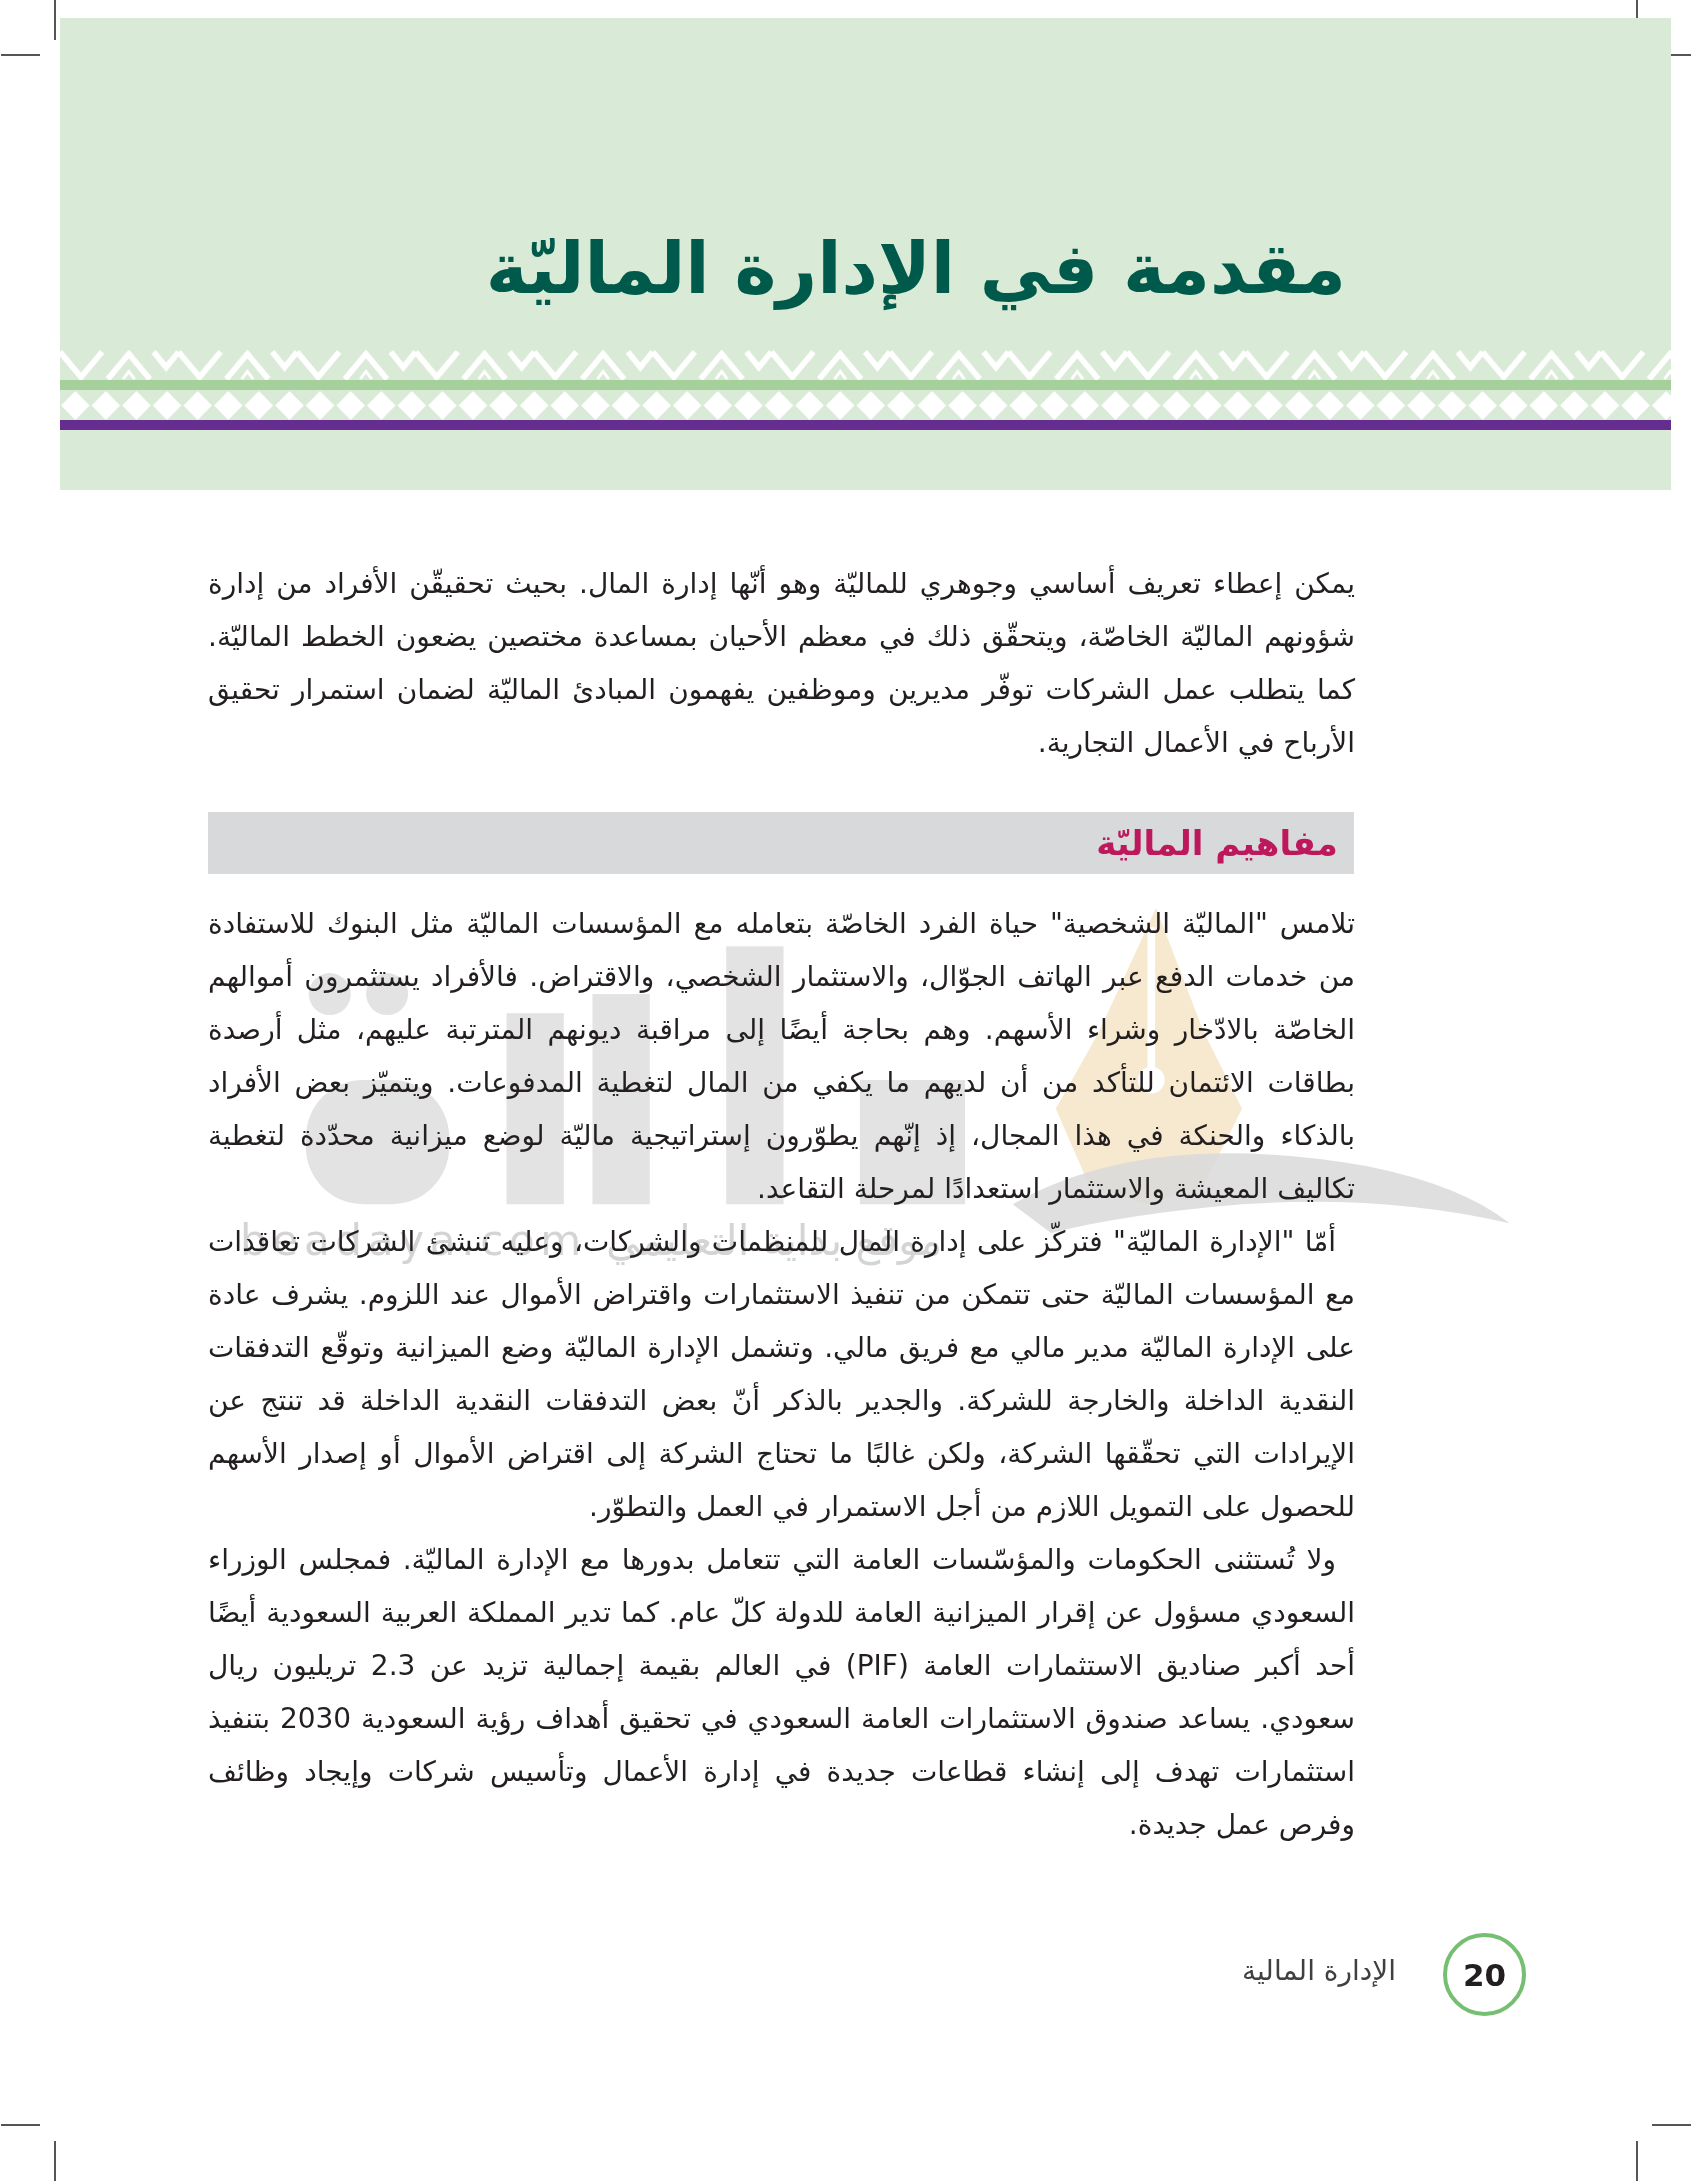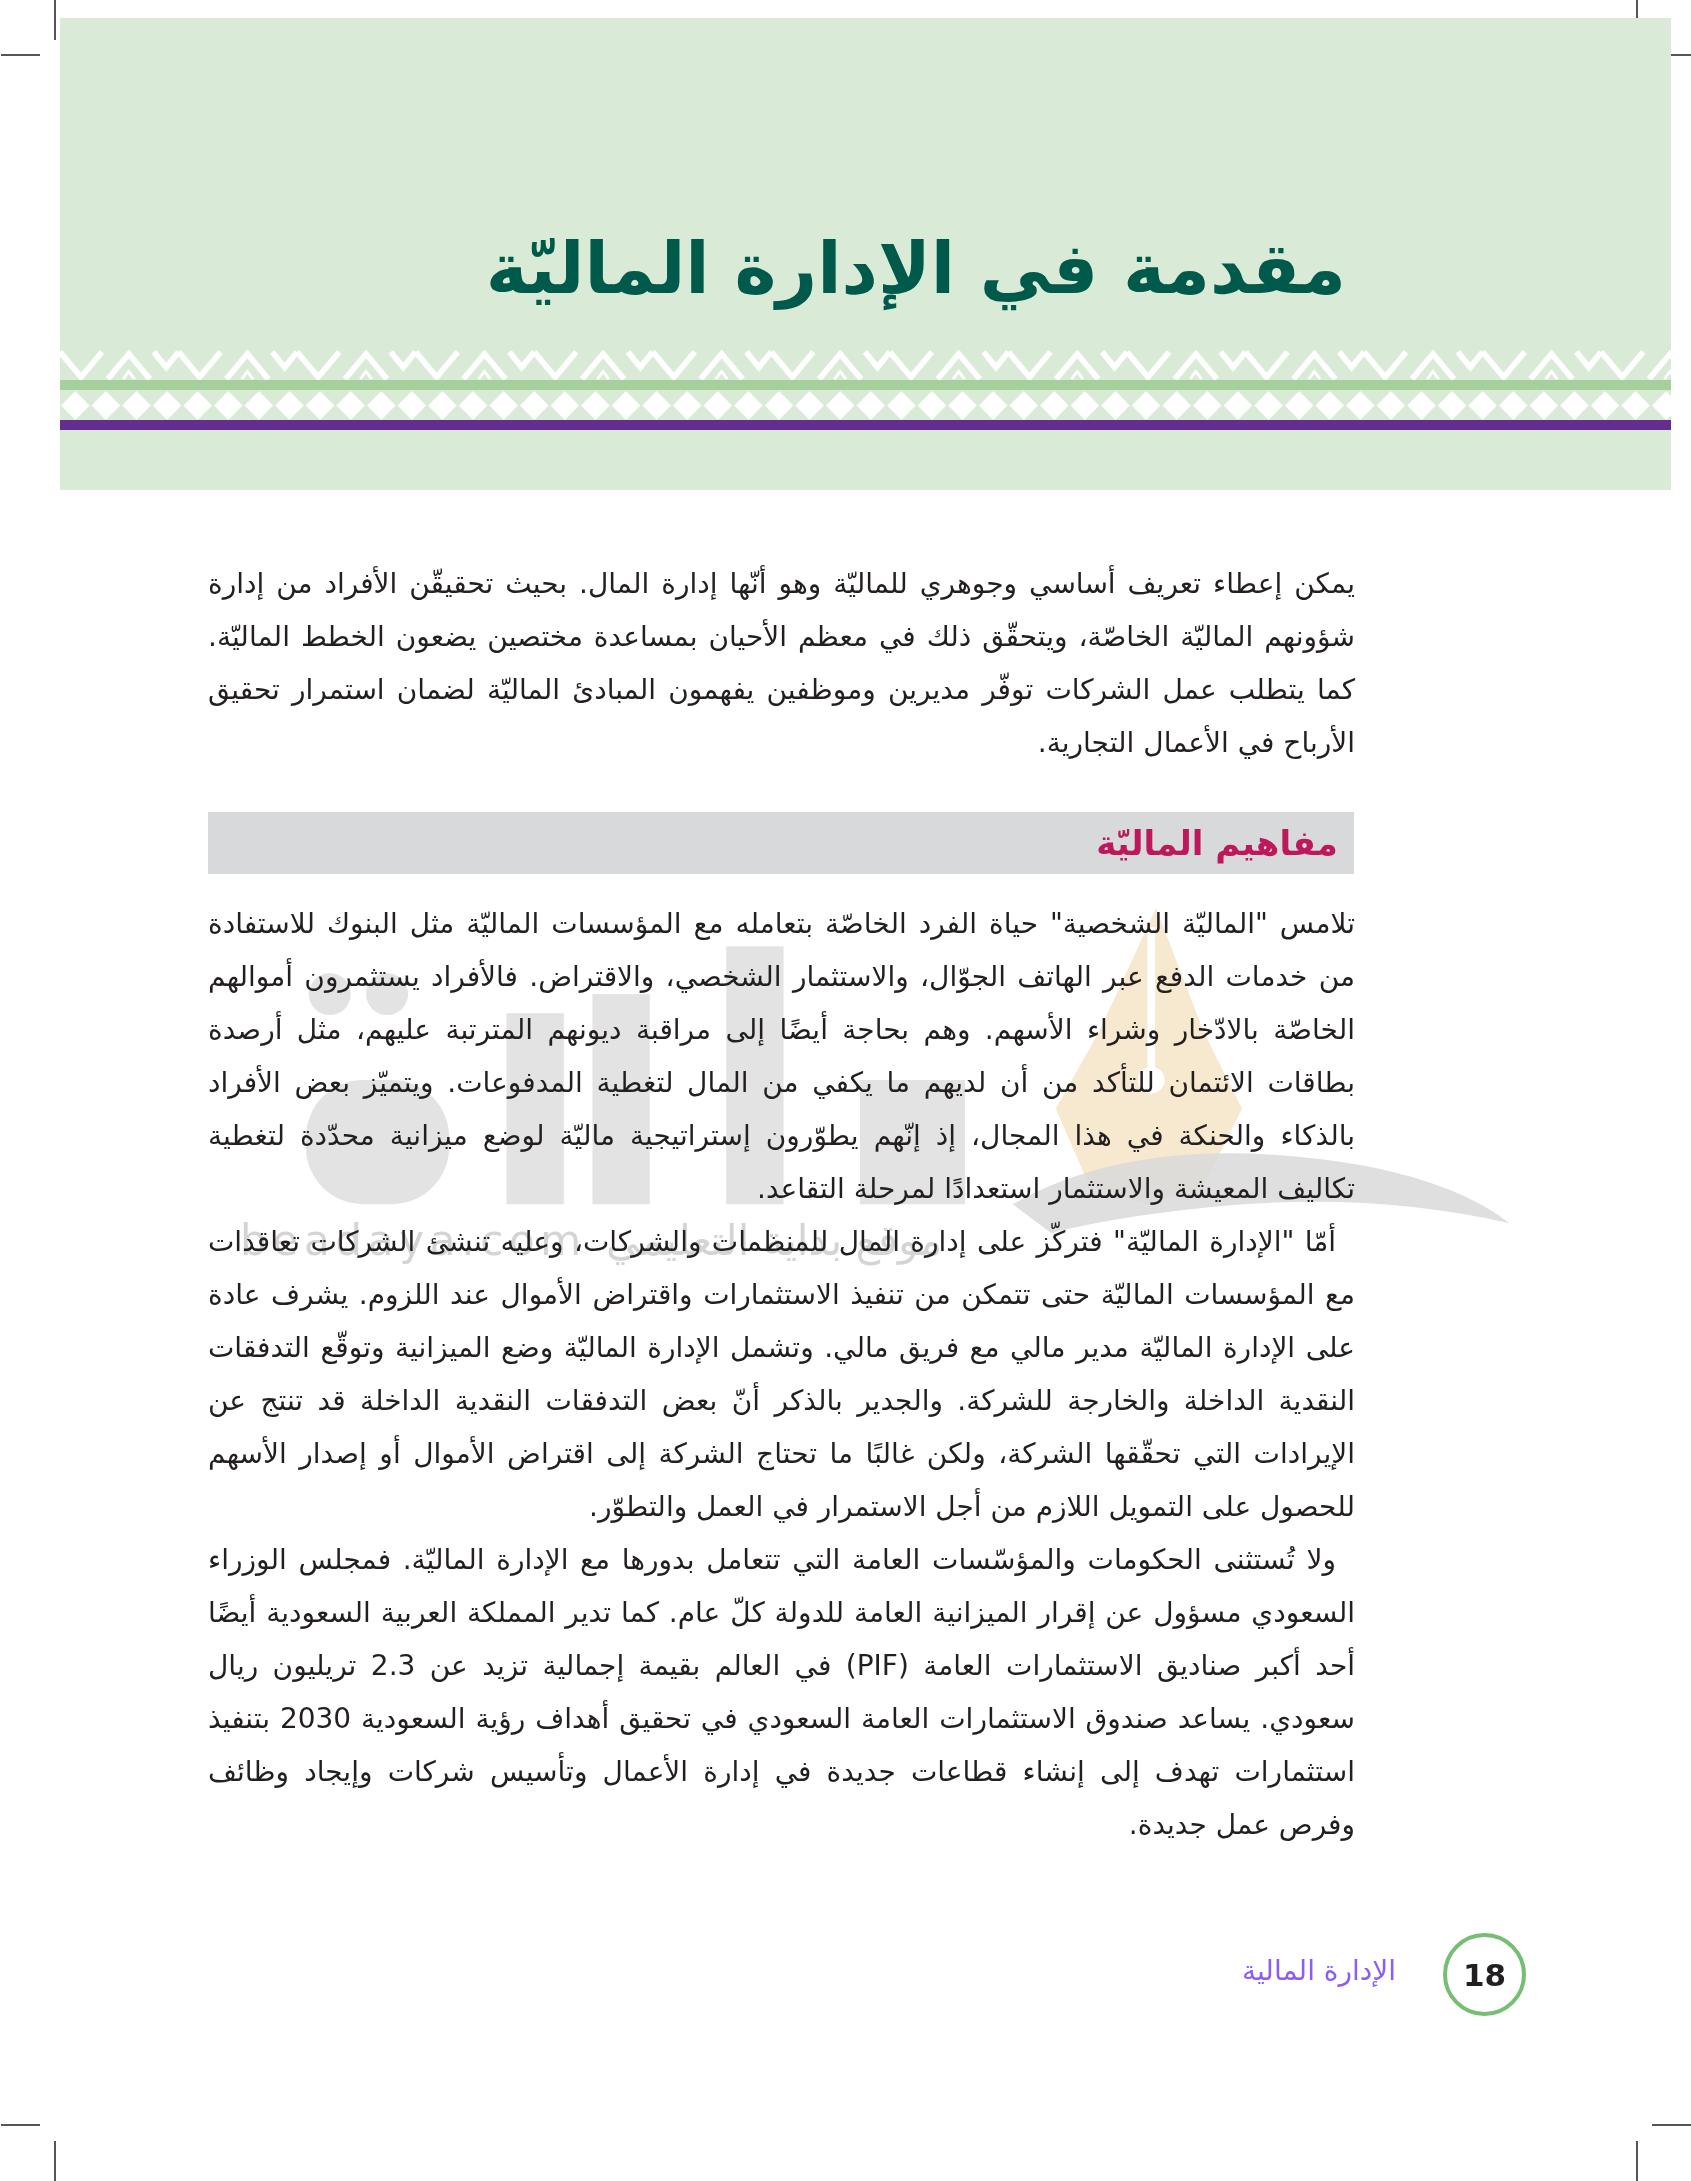--- a/index.html
+++ b/index.html
@@ -52,21 +52,21 @@
 
   .footer-circle {
     position: absolute; left: 1443px; top: 1933px; width: 75px; height: 75px;
     border: 4.8px solid #76be72; border-radius: 50%;
     display: flex; align-items: center; justify-content: center;
     font-family: "DejaVu Sans", sans-serif; font-weight: bold; font-size: 31px; color: #231f20;
     background: #fff;
   }
   .footer-title {
     position: absolute; right: 296px; top: 1952px;
-    font-size: 28px; color: #8b5cf6; direction: rtl; line-height: 38px;
+    font-size: 28px; color: #404040; direction: rtl; line-height: 38px;
   }
 </style>
 </head>
 <body>
 
 <div class="crop v" style="left:54px;top:0;"></div>
 <div class="crop h" style="left:0;top:54px;"></div>
 <div class="crop v" style="left:1636px;top:0;"></div>
 <div class="crop h" style="left:1652px;top:54px;"></div>
 <div class="crop h" style="left:0;top:2124px;"></div>
@@ -132,16 +132,16 @@
   <div class="section-title">مفاهيم الماليّة</div>
 </div>
 
 <div class="content" style="top:897px;">
   <p>تلامس "الماليّة الشخصية" حياة الفرد الخاصّة بتعامله مع المؤسسات الماليّة مثل البنوك للاستفادة من خدمات الدفع عبر الهاتف الجوّال، والاستثمار الشخصي، والاقتراض. فالأفراد يستثمرون أموالهم الخاصّة بالادّخار وشراء الأسهم. وهم بحاجة أيضًا إلى مراقبة ديونهم المترتبة عليهم، مثل أرصدة بطاقات الائتمان للتأكد من أن لديهم ما يكفي من المال لتغطية المدفوعات. ويتميّز بعض الأفراد بالذكاء والحنكة في هذا المجال، إذ إنّهم يطوّرون إستراتيجية ماليّة لوضع ميزانية محدّدة لتغطية تكاليف المعيشة والاستثمار استعدادًا لمرحلة التقاعد.</p>
   <p class="p-indent">أمّا "الإدارة الماليّة" فتركّز على إدارة المال للمنظمات والشركات، وعليه تنشئ الشركات تعاقدات مع المؤسسات الماليّة حتى تتمكن من تنفيذ الاستثمارات واقتراض الأموال عند اللزوم. يشرف عادة على الإدارة الماليّة مدير مالي مع فريق مالي. وتشمل الإدارة الماليّة وضع الميزانية وتوقّع التدفقات النقدية الداخلة والخارجة للشركة. والجدير بالذكر أنّ بعض التدفقات النقدية الداخلة قد تنتج عن الإيرادات التي تحقّقها الشركة، ولكن غالبًا ما تحتاج الشركة إلى اقتراض الأموال أو إصدار الأسهم للحصول على التمويل اللازم من أجل الاستمرار في العمل والتطوّر.</p>
   <p class="p-indent">ولا تُستثنى الحكومات والمؤسّسات العامة التي تتعامل بدورها مع الإدارة الماليّة. فمجلس الوزراء السعودي مسؤول عن إقرار الميزانية العامة للدولة كلّ عام. كما تدير المملكة العربية السعودية أيضًا أحد أكبر صناديق الاستثمارات العامة (PIF) في العالم بقيمة إجمالية تزيد عن 2.3 تريليون ريال سعودي. يساعد صندوق الاستثمارات العامة السعودي في تحقيق أهداف رؤية السعودية 2030 بتنفيذ استثمارات تهدف إلى إنشاء قطاعات جديدة في إدارة الأعمال وتأسيس شركات وإيجاد وظائف وفرص عمل جديدة.</p>
 </div>
 
 <div class="footer-circle">
-  <span>18</span>
+  <span>20</span>
 </div>
 <div class="footer-title">الإدارة المالية</div>
 
 
 </body></html>

